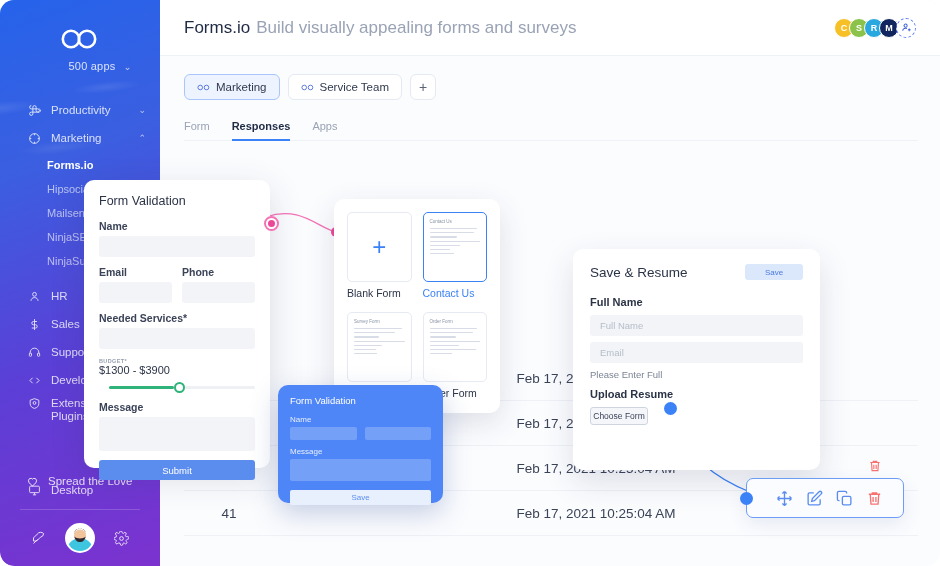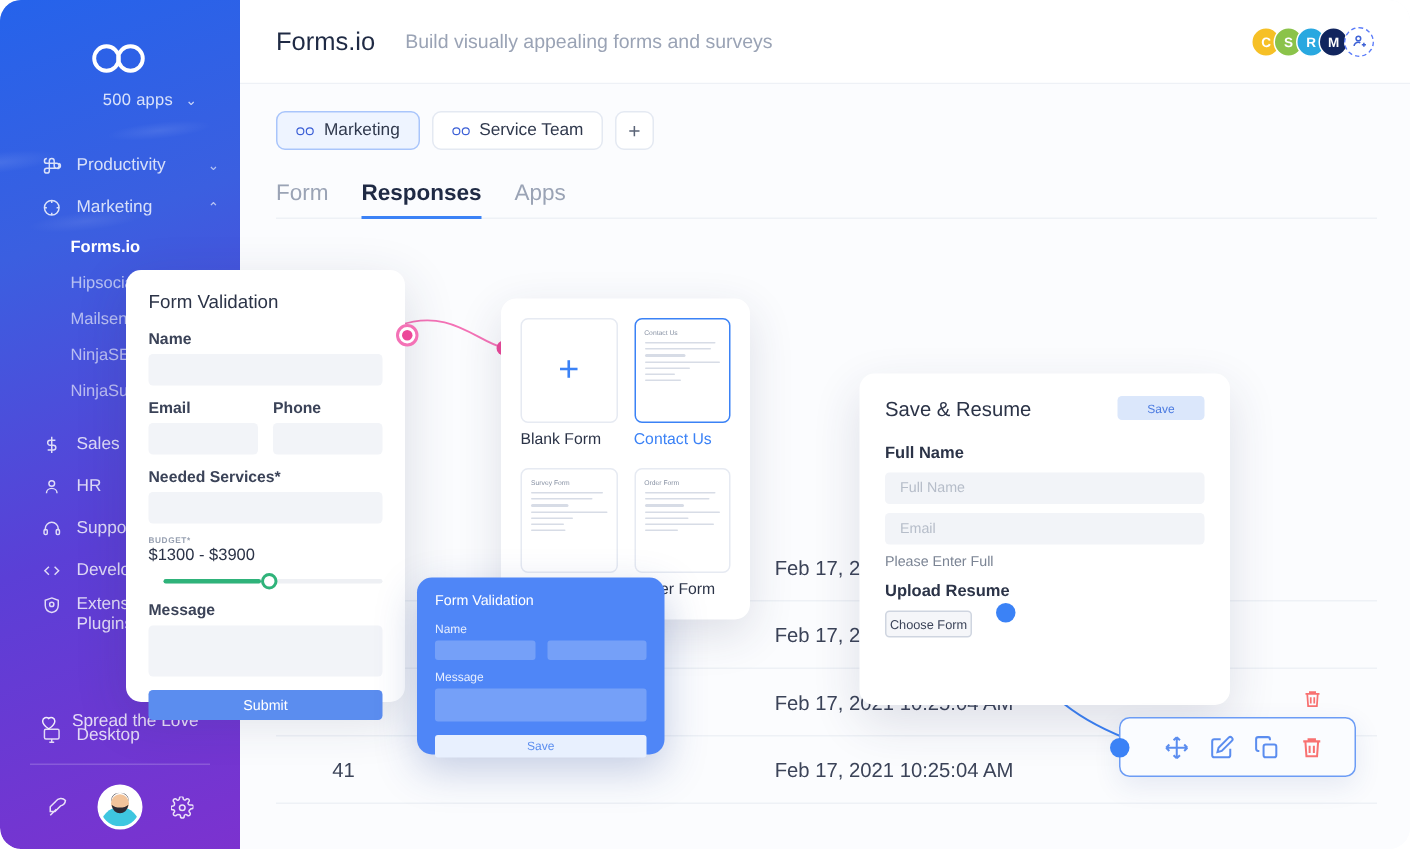--- a/index.html
+++ b/index.html
@@ -92,21 +92,21 @@
   }
 
   
   #header {
     position: absolute; left: 160px; top: 0; right: 0; height: 56px;
     background: #ffffff; border-bottom: 1px solid #eef1f6;
     border-radius: 0 14px 0 0;
     display: flex; align-items: center; padding: 0 24px;
   }
   .app-title { font-size: 17px; color: #1f2a44; font-weight: normal; }
-  .app-sub { font-size: 13px; color: #9aa3b5; margin-left: 20px; }
+  .app-sub { font-size: 17px; color: #9aa3b5; margin-left: 6px; }
   .avatars { margin-left: auto; display: flex; align-items: center; }
   .av {
     width: 20px; height: 20px; border-radius: 50%;
     display: flex; align-items: center; justify-content: center;
     color: #fff; font-size: 9px; font-weight: bold;
     margin-left: -5px; border: 1.5px solid #fff;
   }
   .av-add {
     width: 20px; height: 20px; border-radius: 50%;
     margin-left: -3px;
@@ -130,21 +130,21 @@
   }
   .chip.sel { background: #eef4ff; border-color: #a9c5fb; }
   .chip .dot { width: 5px; height: 5px; border-radius: 50%; background: #3b82f6; }
   .chip-add {
     width: 26px; height: 26px; border-radius: 6px; border: 1px solid #e4e9f2;
     background: #fff; display: flex; align-items: center; justify-content: center;
     color: #5a6477; font-size: 14px;
   }
 
   .sub-tabs { display: flex; gap: 22px; padding: 20px 0 0 24px; }
-  .stab { font-size: 15px; color: #9aa3b5; padding-bottom: 7px; }
+  .stab { font-size: 11px; color: #9aa3b5; padding-bottom: 7px; }
   .stab.active { color: #1f2a44; font-weight: bold; border-bottom: 2px solid #3b82f6; }
   .tabs-rule { height: 1px; background: #eef1f6; margin: -1px 22px 0 24px; }
 
   .search-ghost {
     position: absolute; left: 24px; top: 170px;
     font-size: 17px; color: #c8cfdb;
   }
   .results-ghost {
     position: absolute; left: 24px; top: 238px;
     font-size: 16px; color: #5b6478;
@@ -364,34 +364,34 @@
         <div class="sub-row">
             <span>NinjaSuite</span>
           </div>
       </div>
 
       <div style="height:10px"></div>
 
       <div class="nav-row">
         <span class="ic">
           <svg width="13" height="13" viewBox="0 0 24 24" fill="none" stroke="#fff" stroke-width="1.8" opacity=".9">
-            <path d="M12 2v20M16.5 6.5H10a3 3 0 000 6h4a3 3 0 010 6H7"></path>
-          </svg>
-        </span>
-        <span class="lbl">Sales</span>
-      </div>
-
-      <div class="nav-row">
-        <span class="ic">
-          <svg width="13" height="13" viewBox="0 0 24 24" fill="none" stroke="#fff" stroke-width="1.8" opacity=".9">
             <circle cx="12" cy="8" r="3.5"></circle>
               <path d="M5.5 20c0-3.6 2.9-6 6.5-6s6.5 2.4 6.5 6"></path>
           </svg>
         </span>
         <span class="lbl">HR</span>
+      </div>
+
+      <div class="nav-row">
+        <span class="ic">
+          <svg width="13" height="13" viewBox="0 0 24 24" fill="none" stroke="#fff" stroke-width="1.8" opacity=".9">
+            <path d="M12 2v20M16.5 6.5H10a3 3 0 000 6h4a3 3 0 010 6H7"></path>
+          </svg>
+        </span>
+        <span class="lbl">Sales</span>
       </div>
 
       <div class="nav-row">
         <span class="ic">
           <svg width="13" height="13" viewBox="0 0 24 24" fill="none" stroke="#fff" stroke-width="1.8" opacity=".9">
             <path d="M4 14v-2a8 8 0 0116 0v2"></path>
               <rect x="2.5" y="13" width="4" height="6" rx="1.6"></rect>
               <rect x="17.5" y="13" width="4" height="6" rx="1.6"></rect>
           </svg>
         </span>

